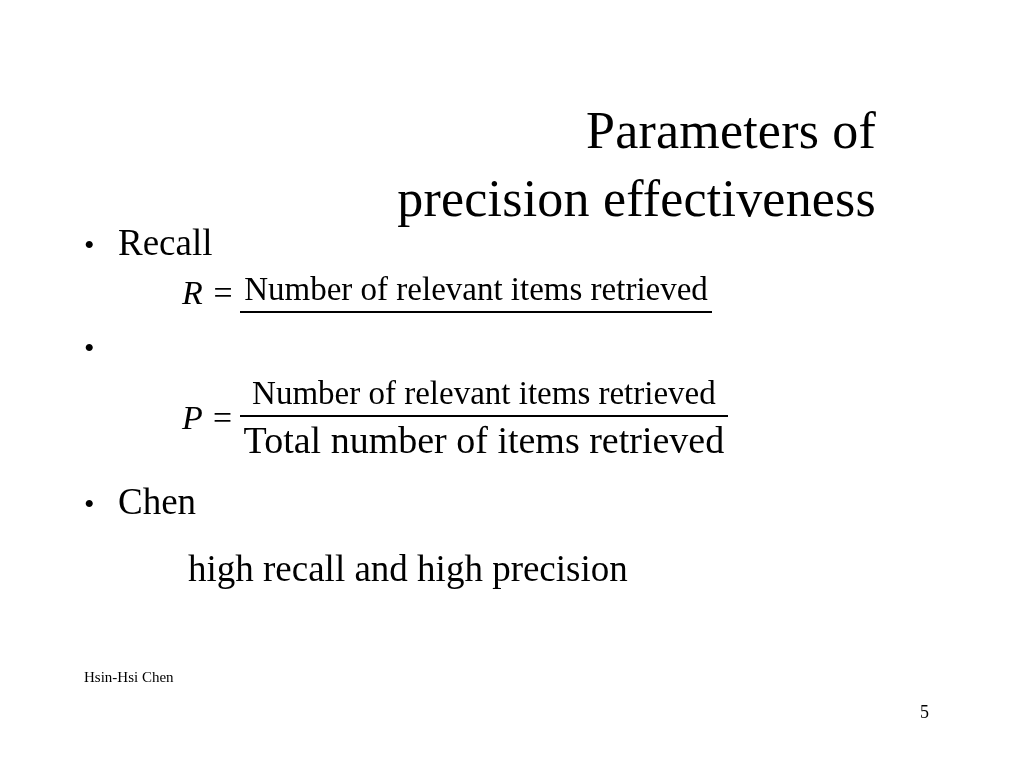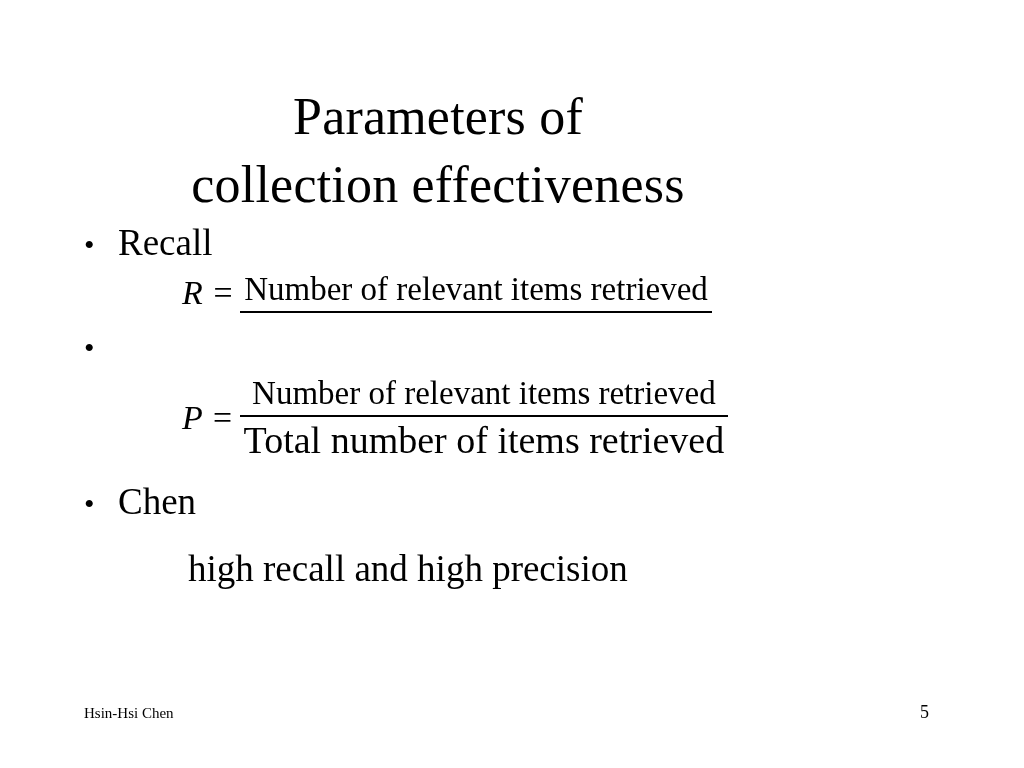--- a/index.html
+++ b/index.html
@@ -19,24 +19,24 @@
   .slide {
     position: relative;
     width: 1024px;
     height: 768px;
     background: #ffffff;
   }
 
   
   .slide-title {
     position: absolute;
-    top: 48px;
+    top: 62px;
     left: 0;
     width: 876px;
-    text-align: center;
+    text-align: right;
     font-size: 52px;
     line-height: 1.32;
     font-weight: 400;
     letter-spacing: 0.2px;
   }
   .slide-title .title-line {
     display: block;
   }
 
   
@@ -128,40 +128,40 @@
     line-height: 1.05;
     padding-left: 188px;
     margin-top: 28px;
     white-space: nowrap;
   }
 
   
   .footer-author {
     position: absolute;
     left: 84px;
-    top: 706px;
+    top: 670px;
     font-size: 15px;
     line-height: 1;
   }
   .footer-page {
     position: absolute;
     left: 920px;
     top: 703px;
     font-size: 18px;
     line-height: 1;
   }
 </style>
 </head>
 <body>
 
 <div class="slide">
 
   <h1 class="slide-title">
     <span class="title-line">Parameters of</span>
-    <span class="title-line">collection effectiveness</span>
+    <span class="title-line">precision effectiveness</span>
   </h1>
 
   <div class="body-area">
 
     <div class="bullet-row bullet-recall">
       <span class="bullet-mark">•</span>
       <span class="bullet-text">Recall</span>
     </div>
 
     <div class="formula formula-recall">

